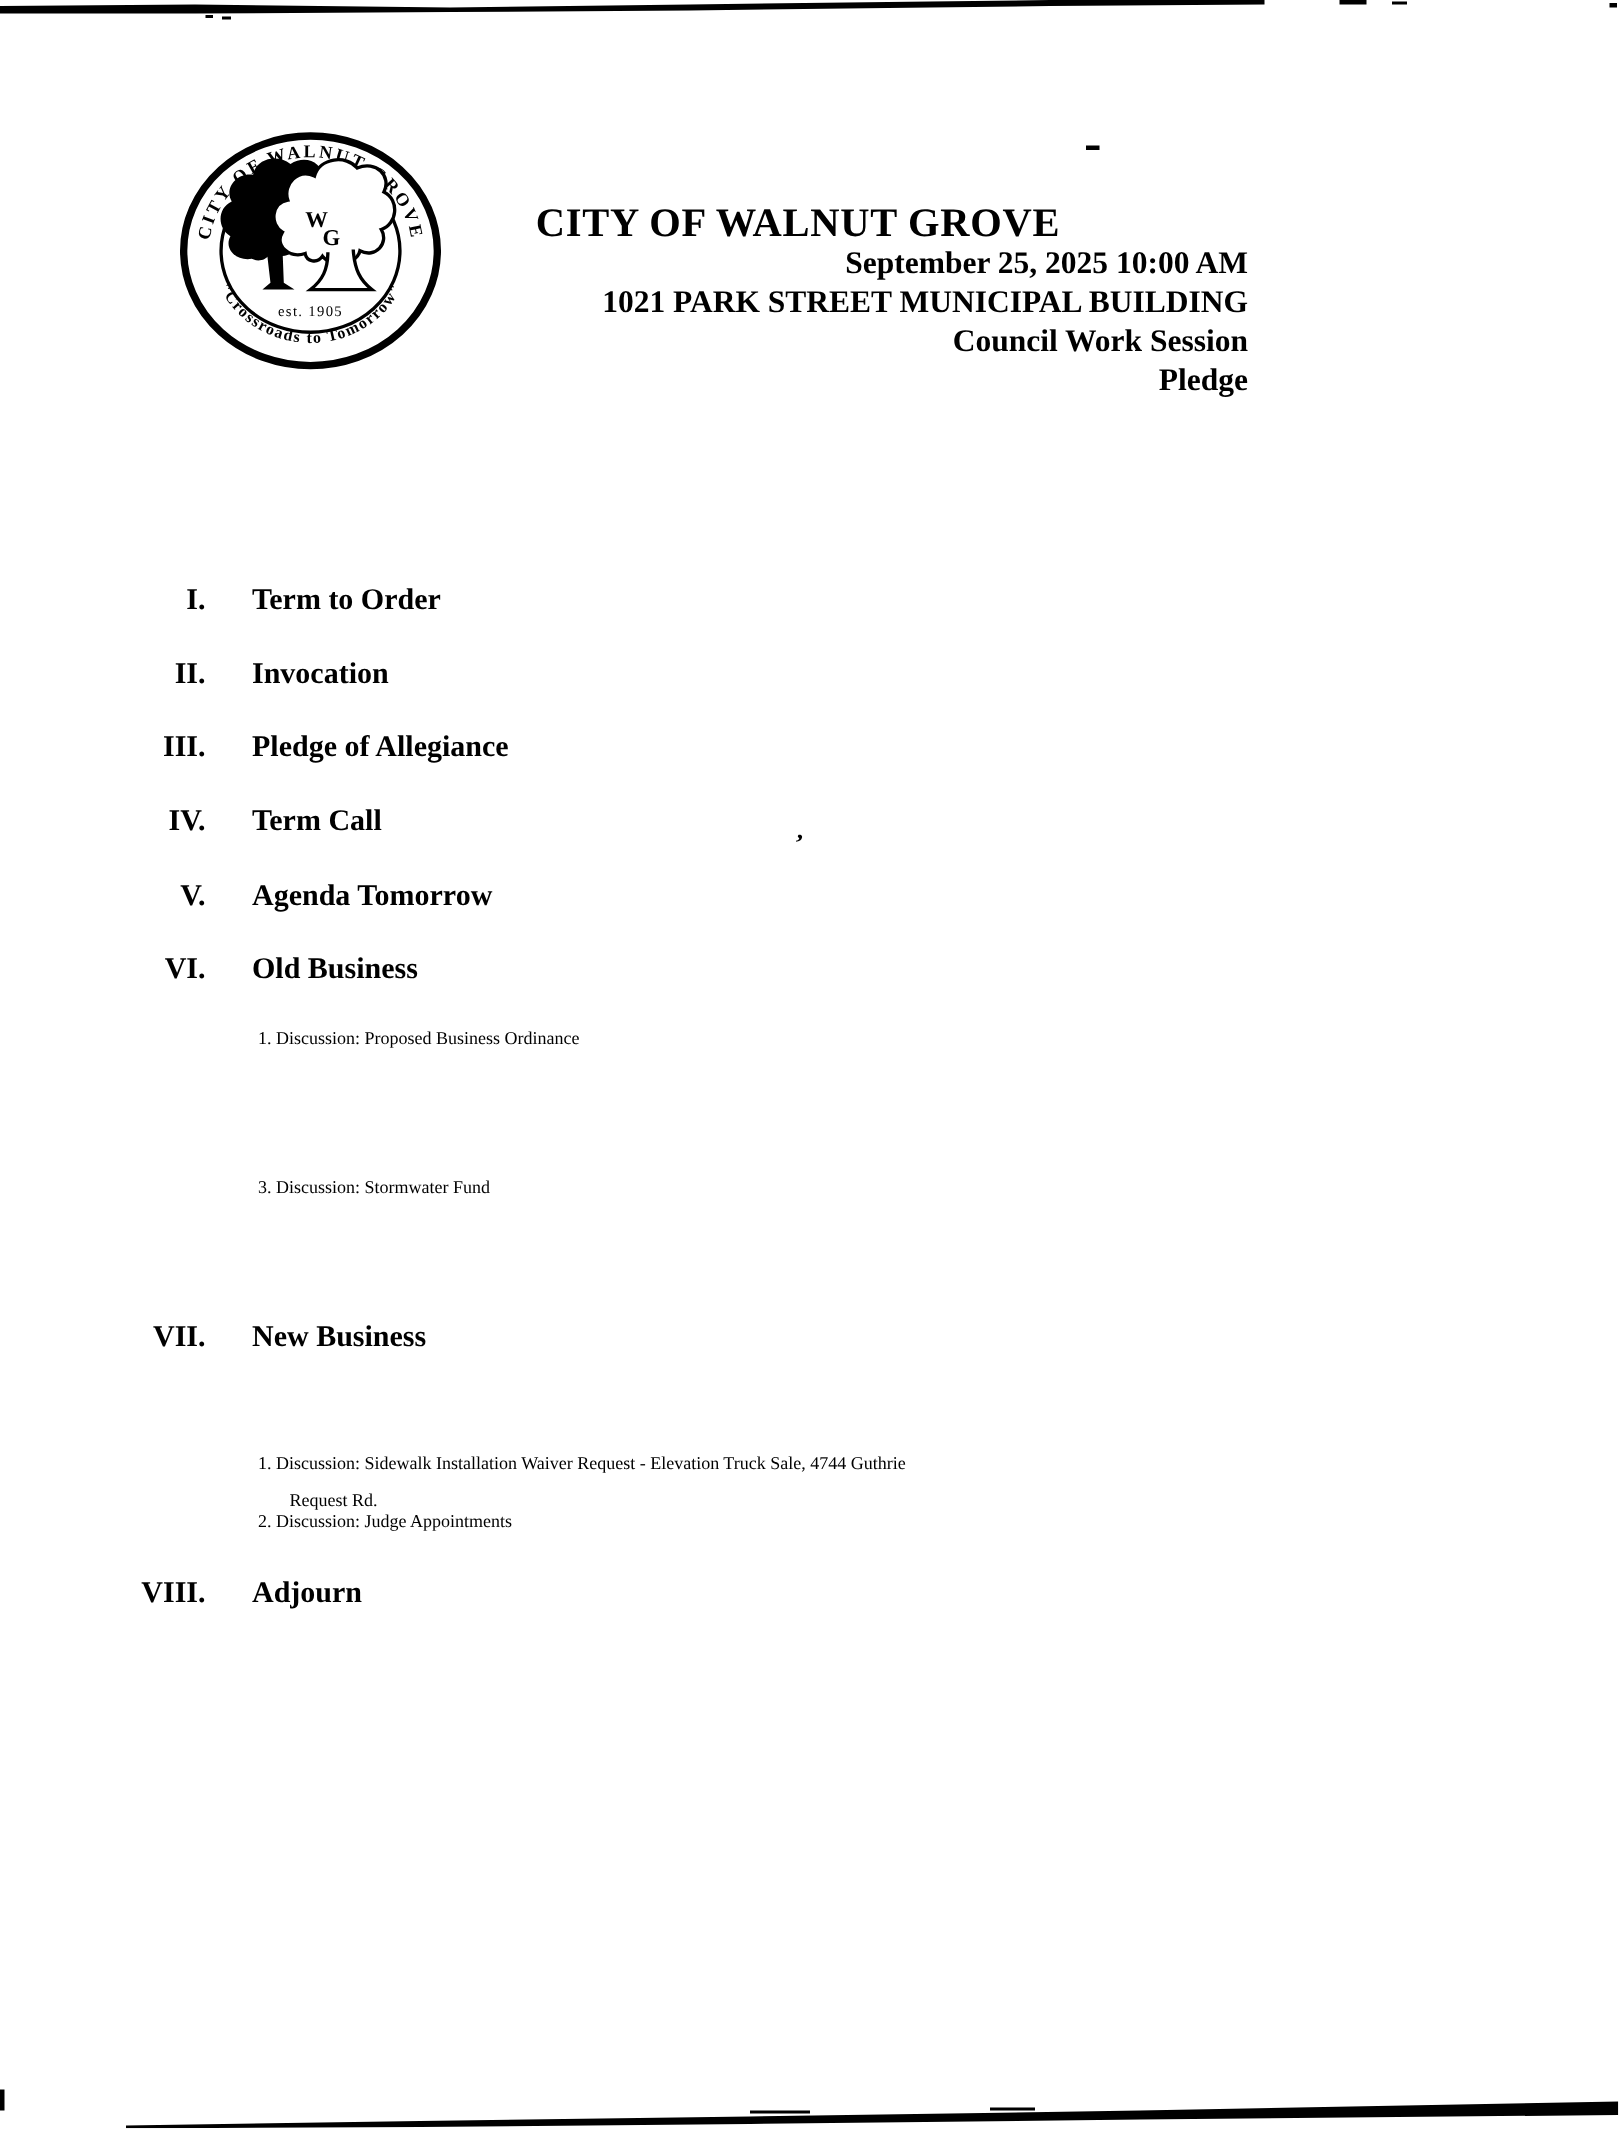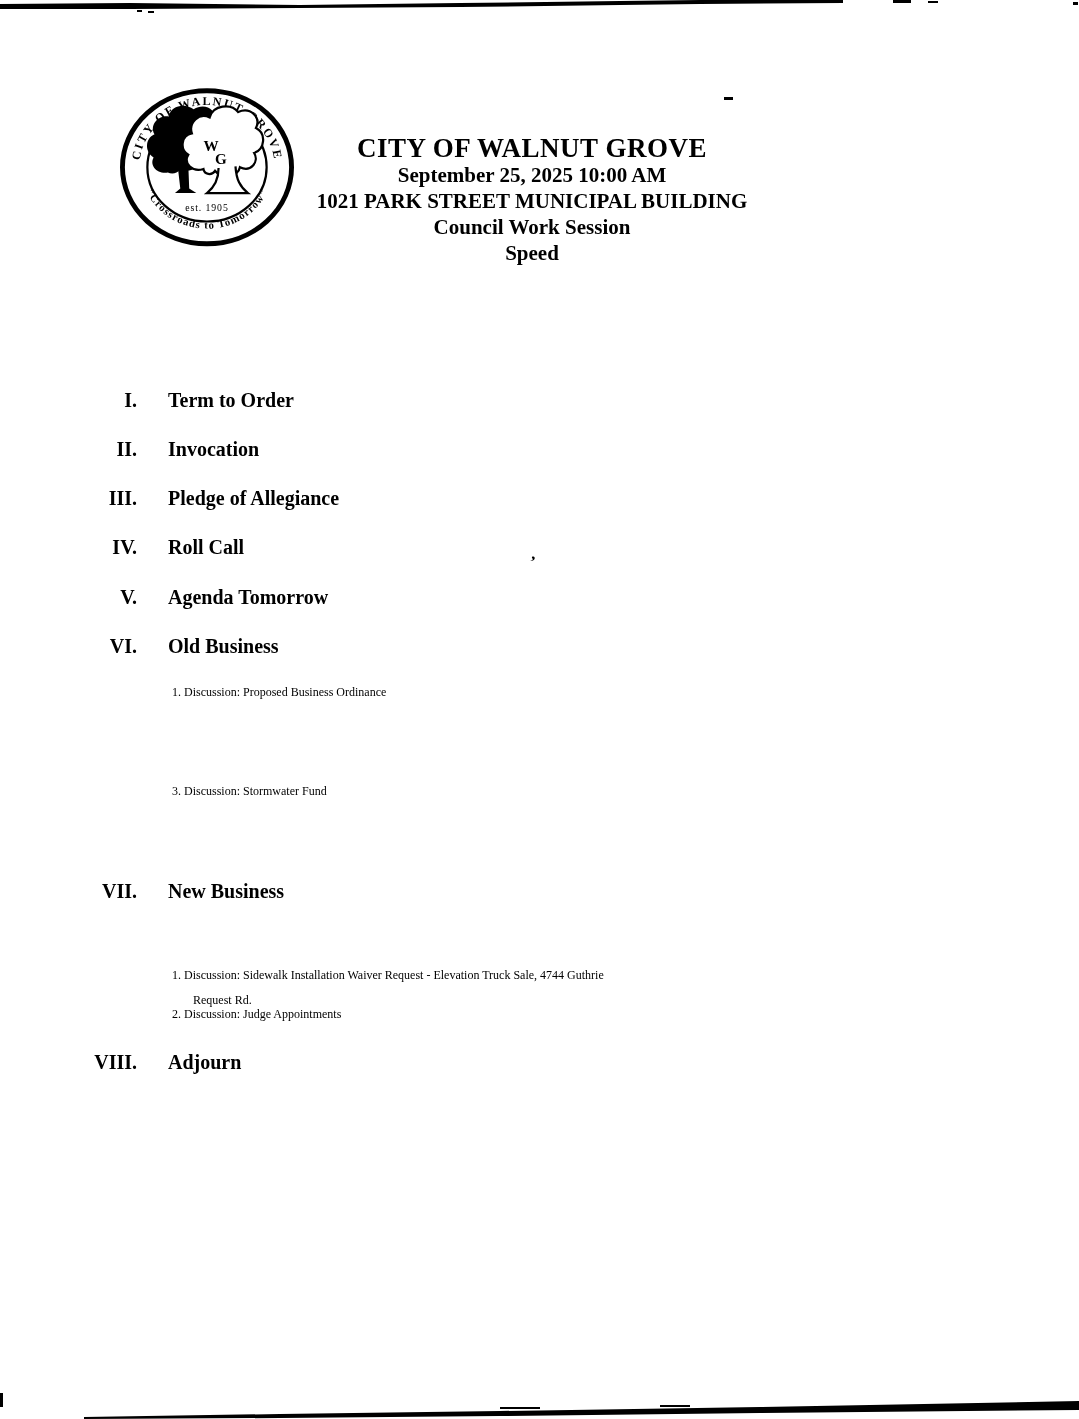--- a/index.html
+++ b/index.html
@@ -10,21 +10,21 @@
     overflow:hidden;
     font-family:"Liberation Serif","DejaVu Serif",serif;
     color:#000;
   }
   
   .header-block{
     position:absolute;left:232px;top:134px;width:600px;
     text-align:center;font-weight:bold;
   }
   .header-title{font-size:27px;line-height:28px;letter-spacing:.5px;}
-  .header-line{font-size:21px;line-height:26px;}
+  .header-line{font-size:21px;line-height:26px;text-align:right;}
   
   .seal{position:absolute;left:118px;top:87px;width:178px;height:164px;}
   
   .row{position:absolute;left:0;width:1079px;font-weight:bold;font-size:20px;line-height:24px;}
   .num{position:absolute;left:55px;width:82px;text-align:right;}
   .title{position:absolute;left:168px;}
   .sub{
     position:absolute;left:172px;width:792px;
     font-weight:normal;font-size:12px;line-height:25px;
   }
@@ -74,38 +74,38 @@
       <text x="109" y="86" font-size="17" font-weight="bold" fill="#000" font-family="Liberation Serif, DejaVu Serif, serif">G</text>
     </g>
     <text x="100" y="139" font-size="11" letter-spacing="1" fill="#000" text-anchor="middle" font-family="Liberation Serif, DejaVu Serif, serif">est. 1905</text>
   </svg>
 
   <div class="header-block">
     <div class="header-title">CITY OF WALNUT GROVE</div>
     <div class="header-line">September 25, 2025 10:00 AM</div>
     <div class="header-line">1021 PARK STREET MUNICIPAL BUILDING</div>
     <div class="header-line">Council Work Session</div>
-    <div class="header-line">Speed</div>
+    <div class="header-line">Pledge</div>
   </div>
 
   <div class="row" style="top:388px">
     <span class="num">I.</span>
     <span class="title">Term to Order</span>
   </div>
   <div class="row" style="top:437px">
     <span class="num">II.</span>
     <span class="title">Invocation</span>
   </div>
   <div class="row" style="top:486px">
     <span class="num">III.</span>
     <span class="title">Pledge of Allegiance</span>
   </div>
   <div class="row" style="top:535px">
     <span class="num">IV.</span>
-    <span class="title">Roll Call</span>
+    <span class="title">Term Call</span>
   </div>
   <div class="row" style="top:585px">
     <span class="num">V.</span>
     <span class="title">Agenda Tomorrow</span>
   </div>
   <div class="row" style="top:634px">
     <span class="num">VI.</span>
     <span class="title">Old Business</span>
   </div>
 

